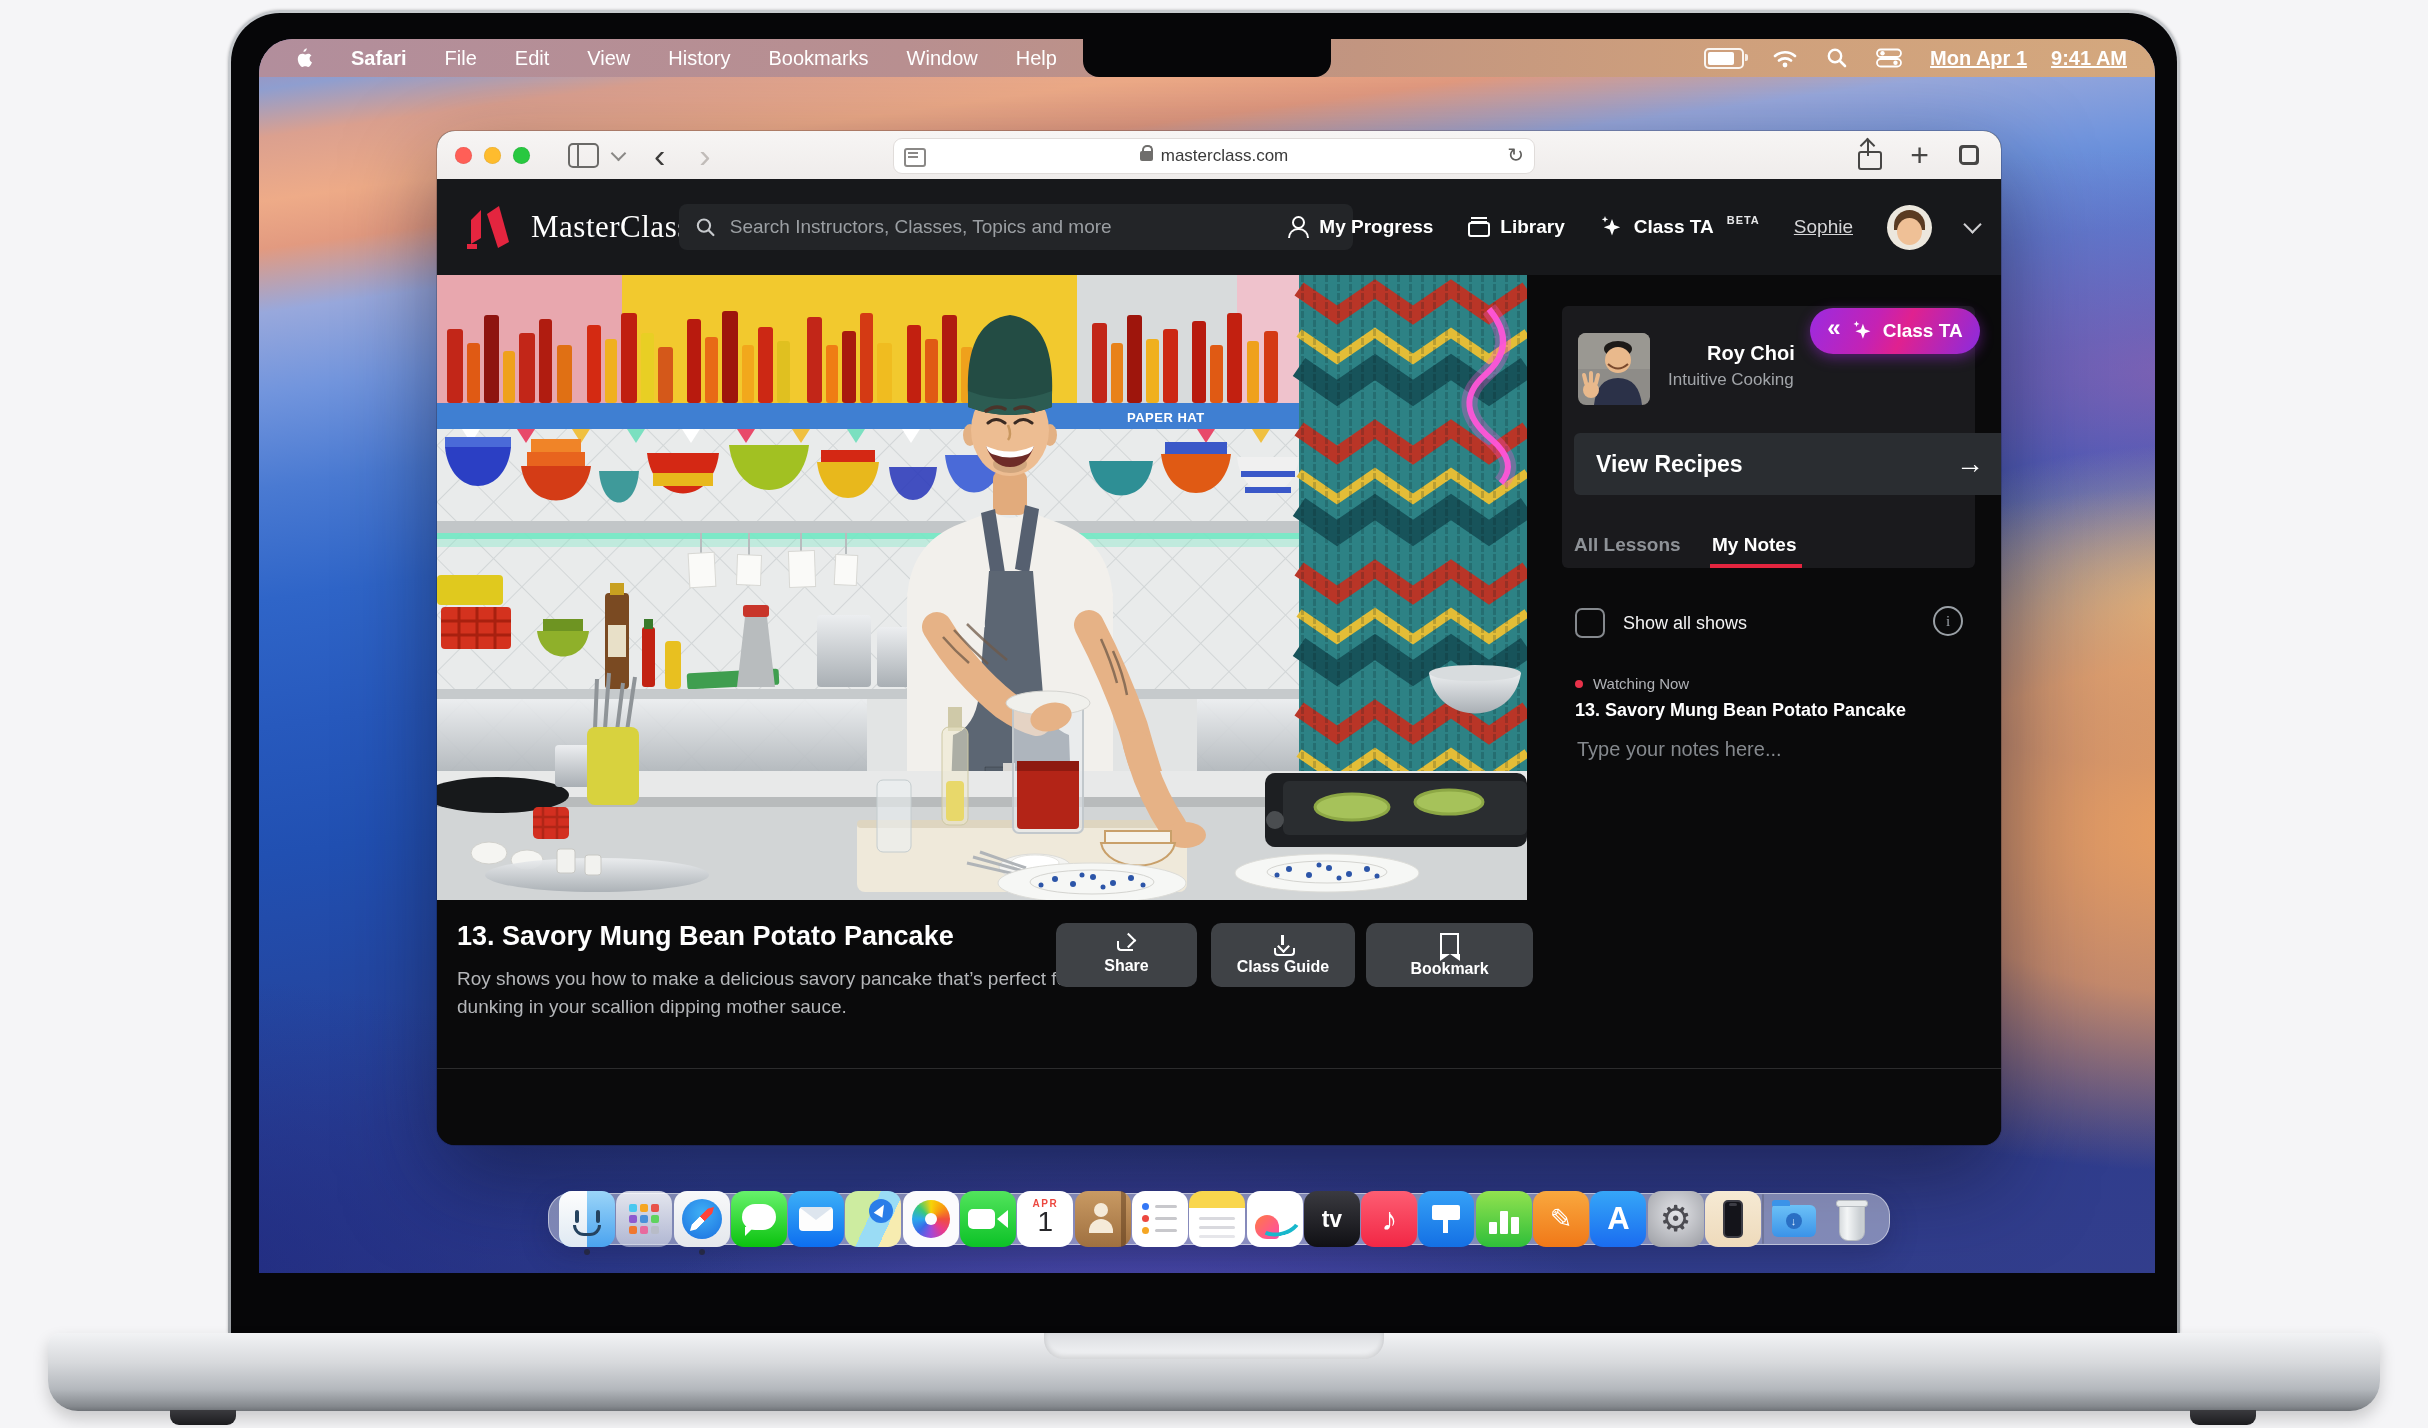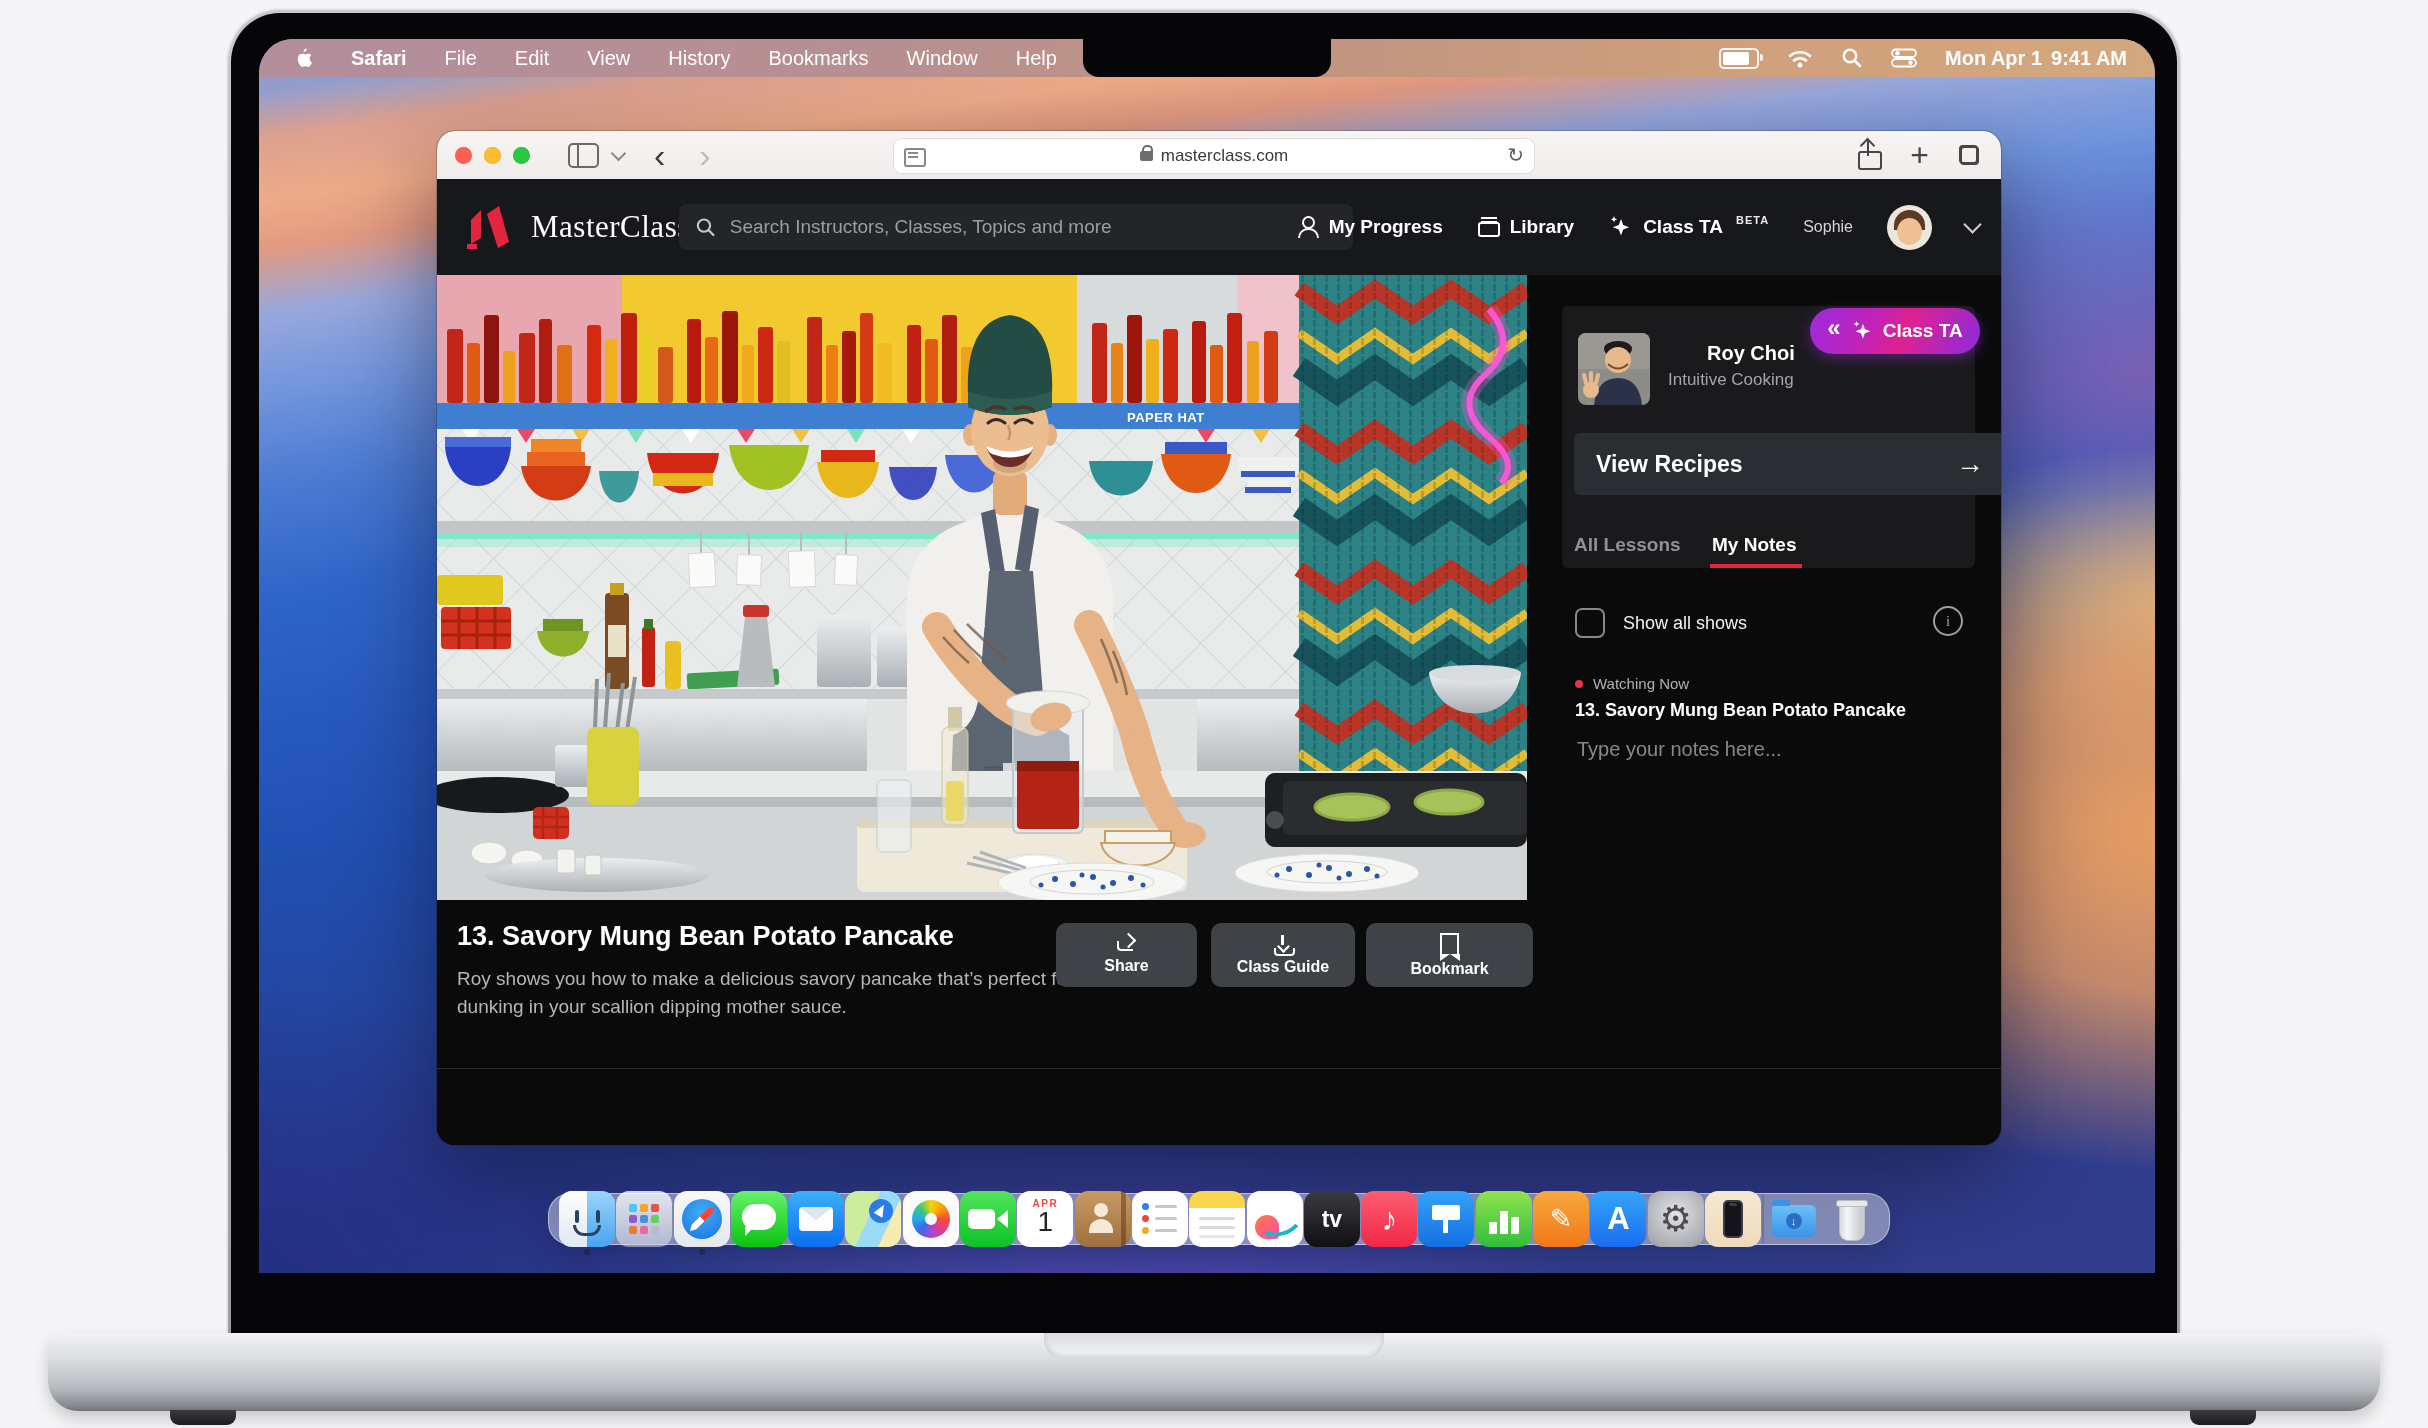--- a/index.html
+++ b/index.html
@@ -32,21 +32,21 @@
   #menubar{position:absolute;left:0;top:0;width:1896px;height:38px;z-index:30;display:flex;align-items:center;
     background:linear-gradient(90deg,#b28e9c,#b88f90 34%,#c29580 58%,#cfa07c 78%,#d4a87e 100%);
     color:#fff;font-size:20px;font-weight:500;}
   #menubar .left{display:flex;align-items:center;gap:38px;padding-left:36px;}
   #menubar .right{margin-left:auto;display:flex;align-items:center;gap:28px;padding-right:28px;font-weight:500;}
   .mb-app{font-weight:700;}
   .mb-item{white-space:nowrap;}
   .battery{position:relative;width:36px;height:17px;border:2px solid rgba(255,255,255,.9);border-radius:5px;}
   .battery::before{content:"";position:absolute;left:2px;top:2px;bottom:2px;width:26px;background:#fff;border-radius:2px;}
   .battery::after{content:"";position:absolute;right:-6px;top:4px;width:3px;height:7px;background:rgba(255,255,255,.8);border-radius:0 2px 2px 0;}
-  .clock{display:flex;gap:9px;font-weight:600;}
+  .clock{display:flex;gap:24px;font-weight:600;text-decoration:underline;}
 
   
   #safari{position:absolute;left:178px;top:92px;width:1564px;height:1014px;border-radius:18px;z-index:20;
     box-shadow:0 34px 90px rgba(15,15,40,.5),0 0 0 1px rgba(0,0,0,.18);background:#0a0a0b;}
   #toolbar{position:absolute;left:0;top:0;right:0;height:48px;border-radius:18px 18px 0 0;
     background:linear-gradient(180deg,#f7f5f4,#efeceb);border-bottom:1px solid #d8d4d2;display:flex;align-items:center;}
   .tl{width:17px;height:17px;border-radius:50%;margin-right:12px;}
   .tl.red{background:#ff5f57;box-shadow:inset 0 0 1px rgba(0,0,0,.25);}
   .tl.yel{background:#febc2e;box-shadow:inset 0 0 1px rgba(0,0,0,.25);}
   .tl.grn{background:#28c840;box-shadow:inset 0 0 1px rgba(0,0,0,.25);}
@@ -80,21 +80,21 @@
   #mc{position:absolute;left:0;top:48px;right:0;bottom:0;background:#0a0a0b;border-radius:0 0 18px 18px;overflow:hidden;}
   #mc-header{position:absolute;left:0;top:0;right:0;height:96px;background:#17181b;display:flex;align-items:center;}
   .mc-brand{display:flex;align-items:center;gap:16px;padding-left:28px;}
   .mc-brand-name{font-family:"Liberation Serif",serif;font-size:31px;color:#fff;letter-spacing:.5px;}
   #mc-search{position:absolute;left:242px;top:25px;width:642px;height:46px;background:#232528;border-radius:8px;display:flex;align-items:center;padding:0 16px;gap:12px;}
   #mc-search input{background:transparent;border:none;outline:none;color:#e8e8ea;font-size:19px;width:100%;font-family:"Liberation Sans",sans-serif;}
   #mc-search input::placeholder{color:#9b9fa3;}
   .mc-nav{position:absolute;right:22px;top:0;height:96px;display:flex;align-items:center;gap:34px;}
   .nav-item{display:flex;align-items:center;gap:11px;color:#fff;font-size:19px;font-weight:700;white-space:nowrap;}
   .beta{font-size:11px;font-weight:700;letter-spacing:1px;color:#e8e8ea;margin-left:2px;transform:translateY(-7px);}
-  .nav-user{color:#d6d6d8;font-size:16px;font-weight:400;}
+  .nav-user{color:#d6d6d8;font-size:19px;font-weight:400;text-decoration:underline;}
   .memoji{width:45px;height:45px;border-radius:50%;background:#ece7dd;position:relative;overflow:hidden;}
   .memoji::before{content:"";position:absolute;left:7px;top:5px;width:31px;height:20px;border-radius:16px 16px 0 0;background:#5a3b22;}
   .memoji::after{content:"";position:absolute;left:10px;top:13px;width:25px;height:27px;border-radius:50%;background:#efc096;}
   .mi-person{width:22px;height:22px;position:relative;}
   .mi-person::before{content:"";position:absolute;left:6px;top:0;width:9px;height:9px;border:2.5px solid #fff;border-radius:50%;}
   .mi-person::after{content:"";position:absolute;left:2px;bottom:0;width:17px;height:8px;border:2.5px solid #fff;border-bottom:none;border-radius:10px 10px 0 0;}
   .mi-library{width:22px;height:20px;position:relative;}
   .mi-library::before{content:"";position:absolute;left:1px;bottom:0;width:18px;height:11px;border:2px solid #fff;border-radius:3px;}
   .mi-library::after{content:"";position:absolute;left:4px;top:0;width:16px;height:2px;background:#fff;box-shadow:0 4px 0 #fff;}
   .mi-chevron{width:11px;height:11px;border-right:2.5px solid #cfcfd2;border-bottom:2.5px solid #cfcfd2;transform:rotate(45deg);margin-top:-5px;}

